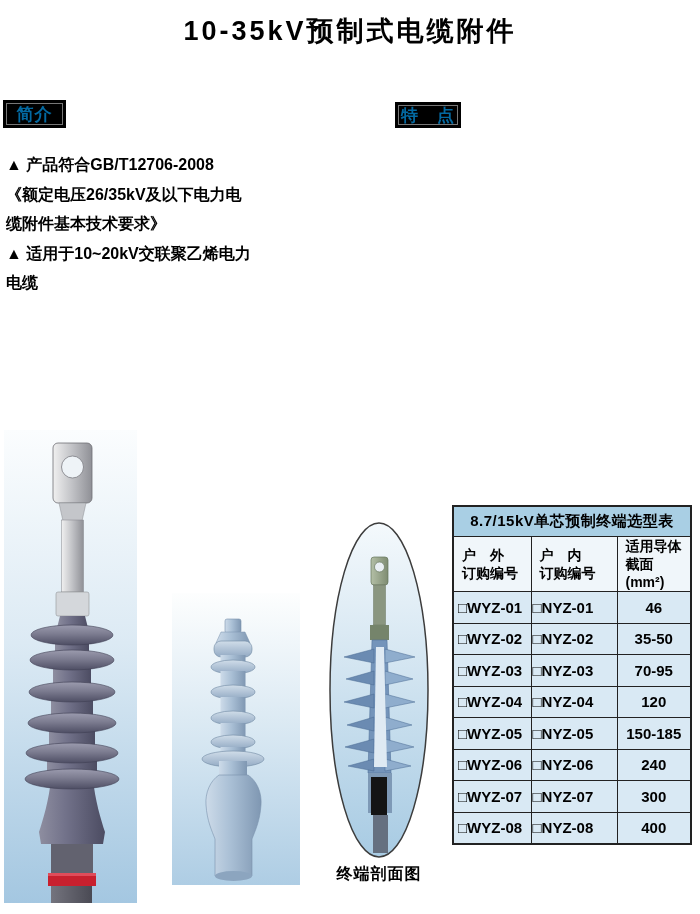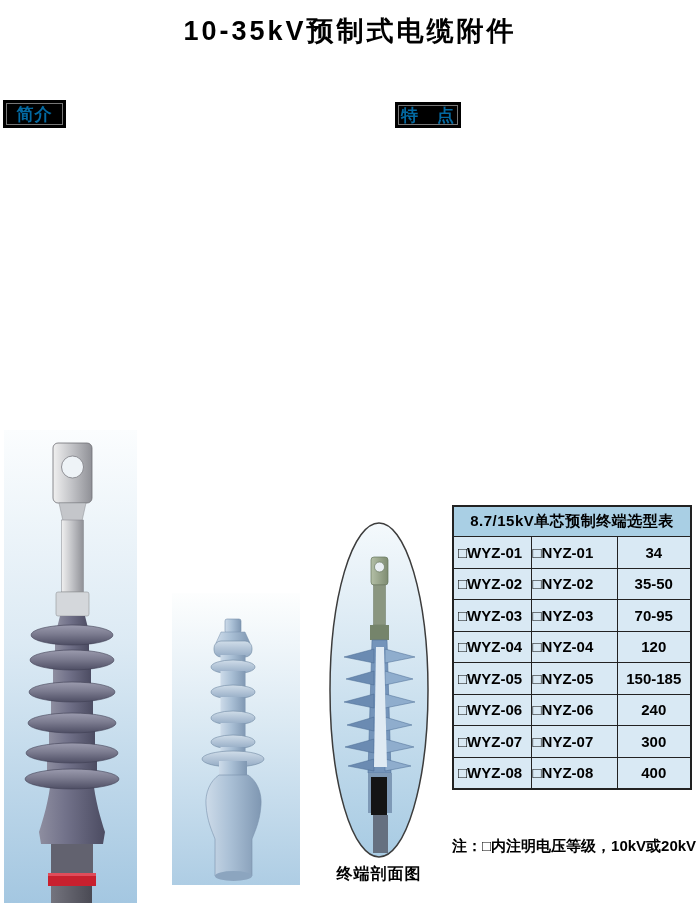--- a/index.html
+++ b/index.html
@@ -73,20 +73,27 @@
 </style>
 </head>
 <body>
 
 <div class="page">
 
   <div class="main-title">10-35kV预制式电缆附件</div>
 
   <div class="black-tag" id="intro-tag">
     <span>简介</span>
+  </div>
+  <div class="text-block" id="intro-text">
+    <div class="line">▲ 产品符合GB/T12706-2008</div>
+    <div class="line">《额定电压26/35kV及以下电力电</div>
+    <div class="line">缆附件基本技术要求》</div>
+    <div class="line">▲ 适用于10~20kV交联聚乙烯电力</div>
+    <div class="line">电缆</div>
   </div>
 
   <div class="black-tag" id="feature-tag">
     <span>特　点</span>
   </div>
 
 
   <div class="photo" id="photo-outdoor">
     <svg width="133" height="473" viewBox="0 0 133 473">
       <defs>
@@ -226,23 +233,37 @@
     <colgroup>
         <col style="width:78px">
         <col style="width:86px">
         <col style="width:74px">
       </colgroup>
     <tbody>
       <tr>
         <td class="t-title" colspan="3">8.7/15kV单芯预制终端选型表</td>
       </tr>
       <tr>
+        <th class="t-head">
+          <span>户　外</span>
+          <span class="h2">订购编号</span>
+        </th>
+        <th class="t-head">
+          <span>户　内</span>
+          <span class="h2">订购编号</span>
+        </th>
+        <th class="t-head">
+          <span>适用导体</span>
+          <span class="h2">截面(mm²)</span>
+        </th>
+      </tr>
+      <tr>
         <td class="t-cell c-out">□WYZ-01</td>
         <td class="t-cell c-in">□NYZ-01</td>
-        <td class="t-cell c-mm">34</td>
+        <td class="t-cell c-mm">46</td>
       </tr>
       <tr>
         <td class="t-cell c-out">□WYZ-02</td>
         <td class="t-cell c-in">□NYZ-02</td>
         <td class="t-cell c-mm">35-50</td>
       </tr>
       <tr>
         <td class="t-cell c-out">□WYZ-03</td>
         <td class="t-cell c-in">□NYZ-03</td>
         <td class="t-cell c-mm">70-95</td>
@@ -268,15 +289,14 @@
         <td class="t-cell c-mm">300</td>
       </tr>
       <tr>
         <td class="t-cell c-out">□WYZ-08</td>
         <td class="t-cell c-in">□NYZ-08</td>
         <td class="t-cell c-mm">400</td>
       </tr>
     </tbody>
   </table>
 
-  <div class="table-note">注：□内注明电压等级，10kV或20kV</div>
 
 </div>
 
 </body></html>

